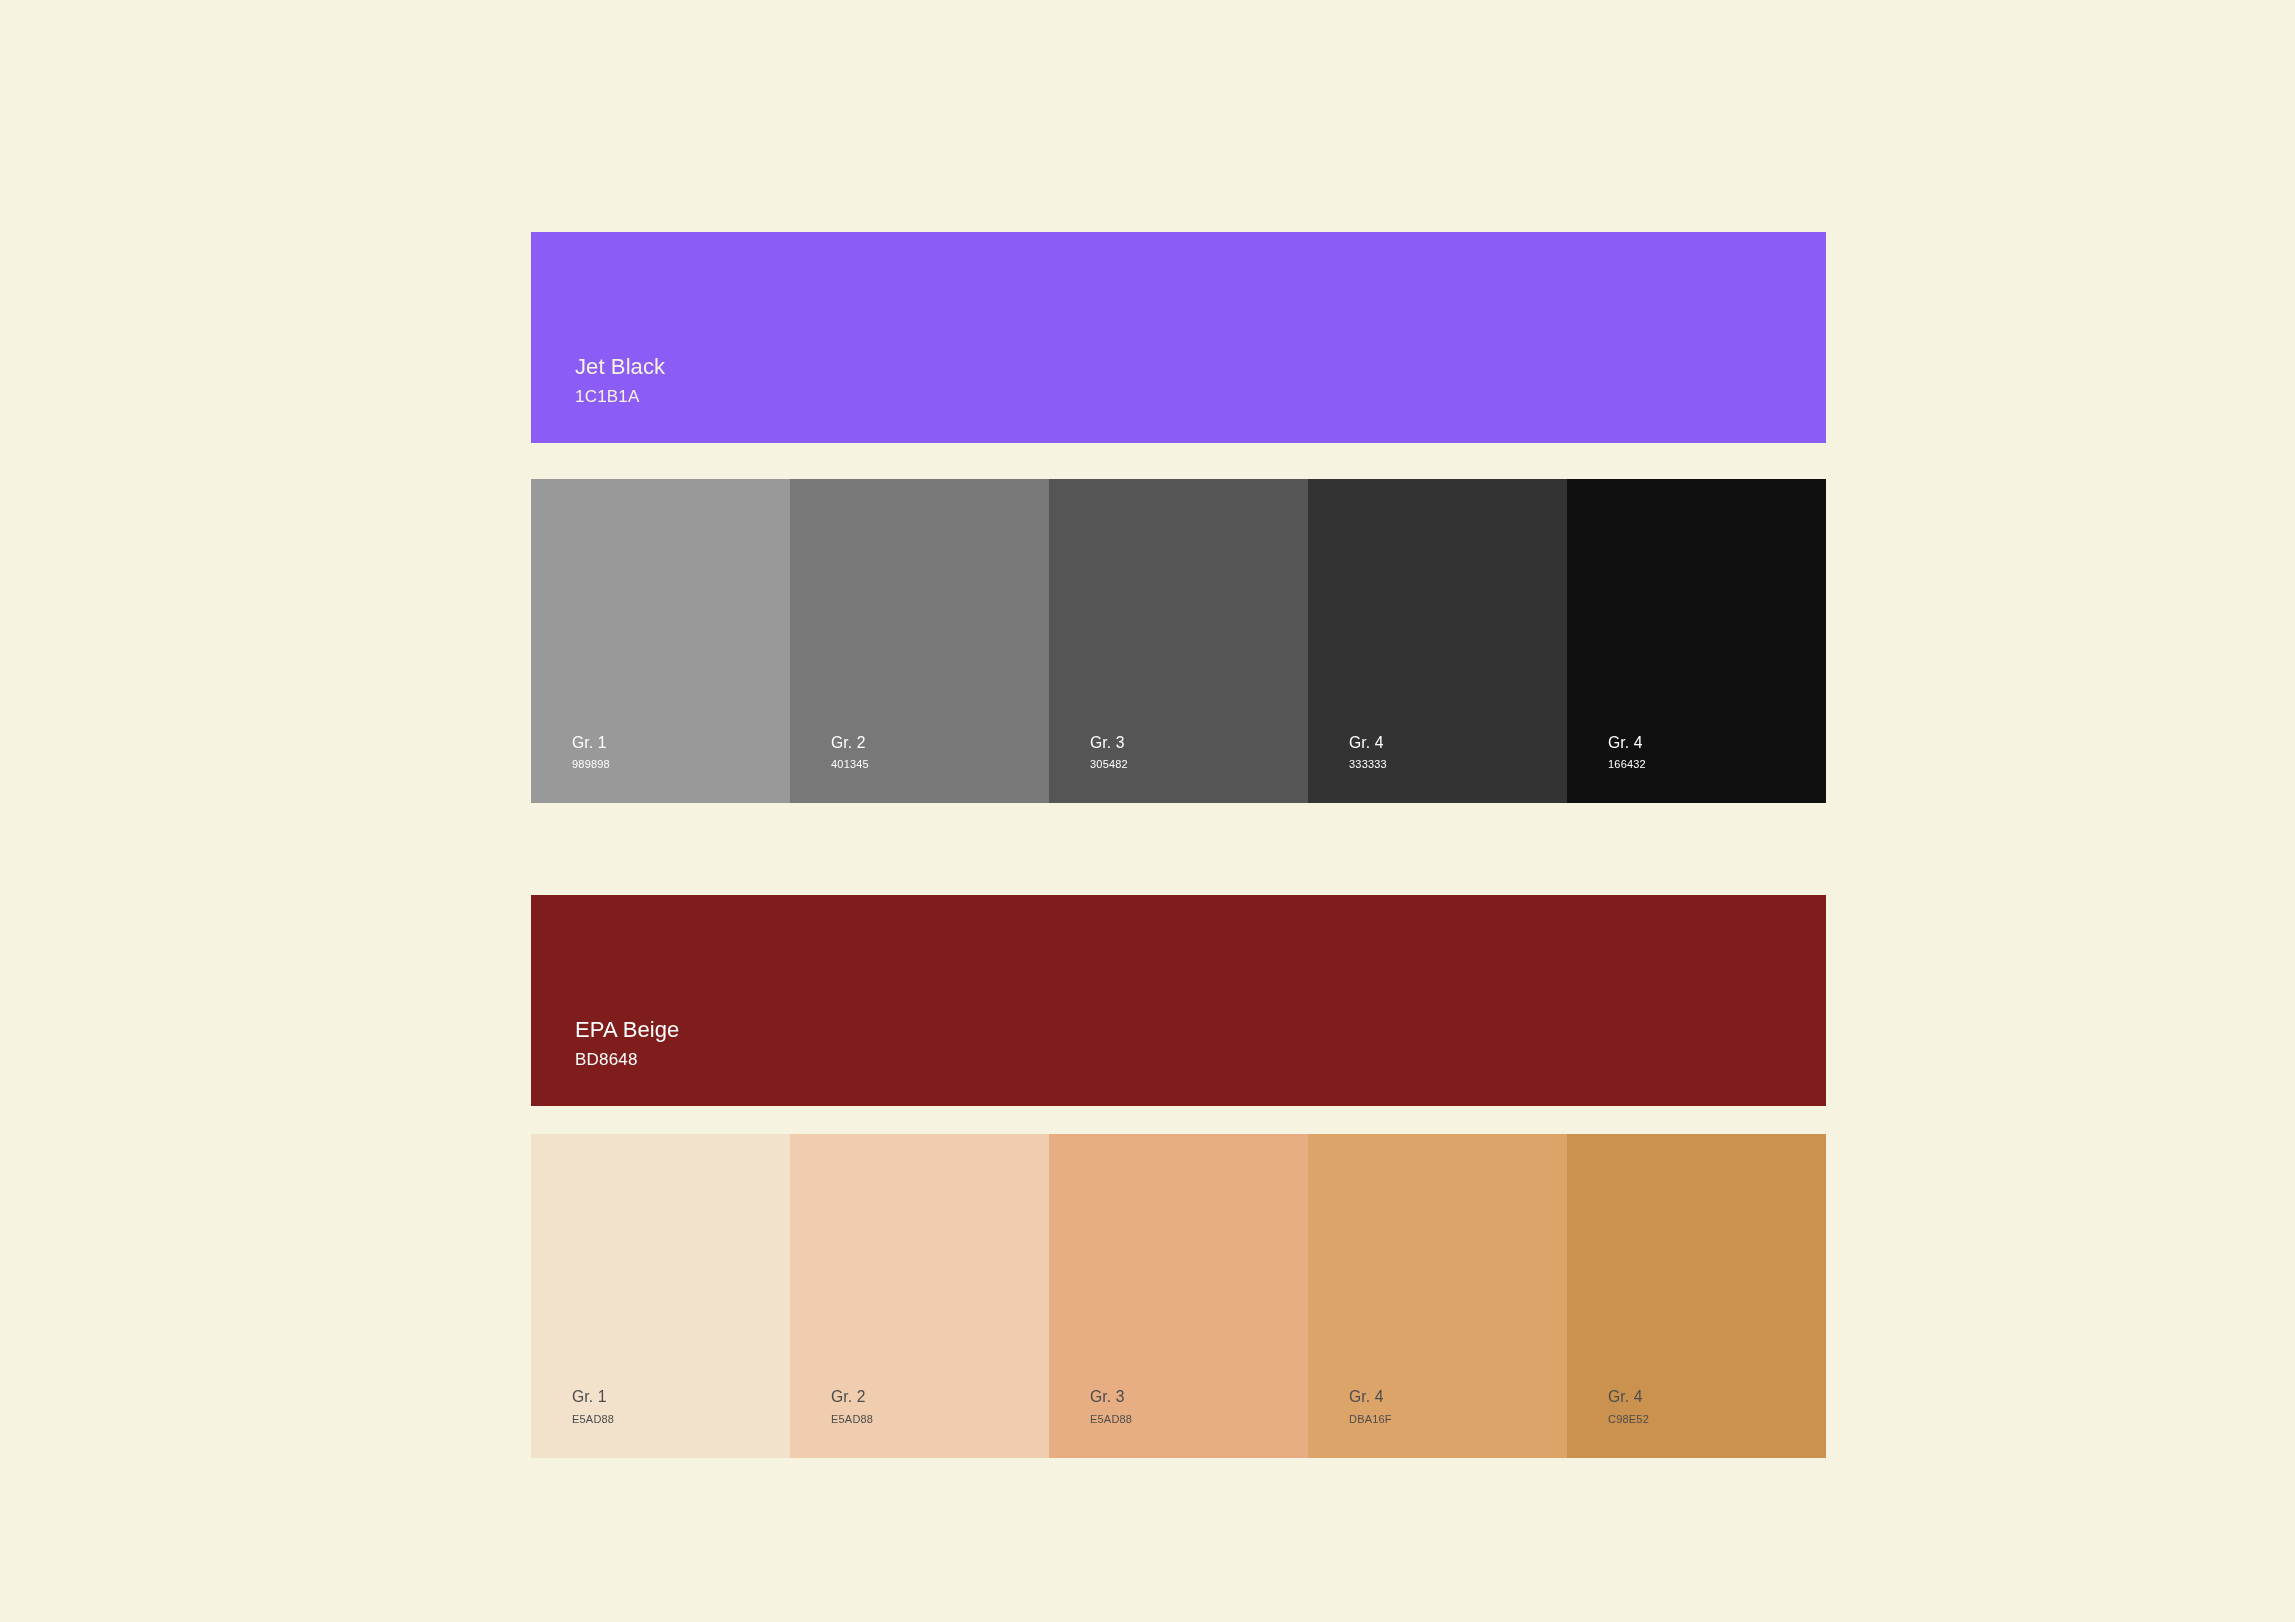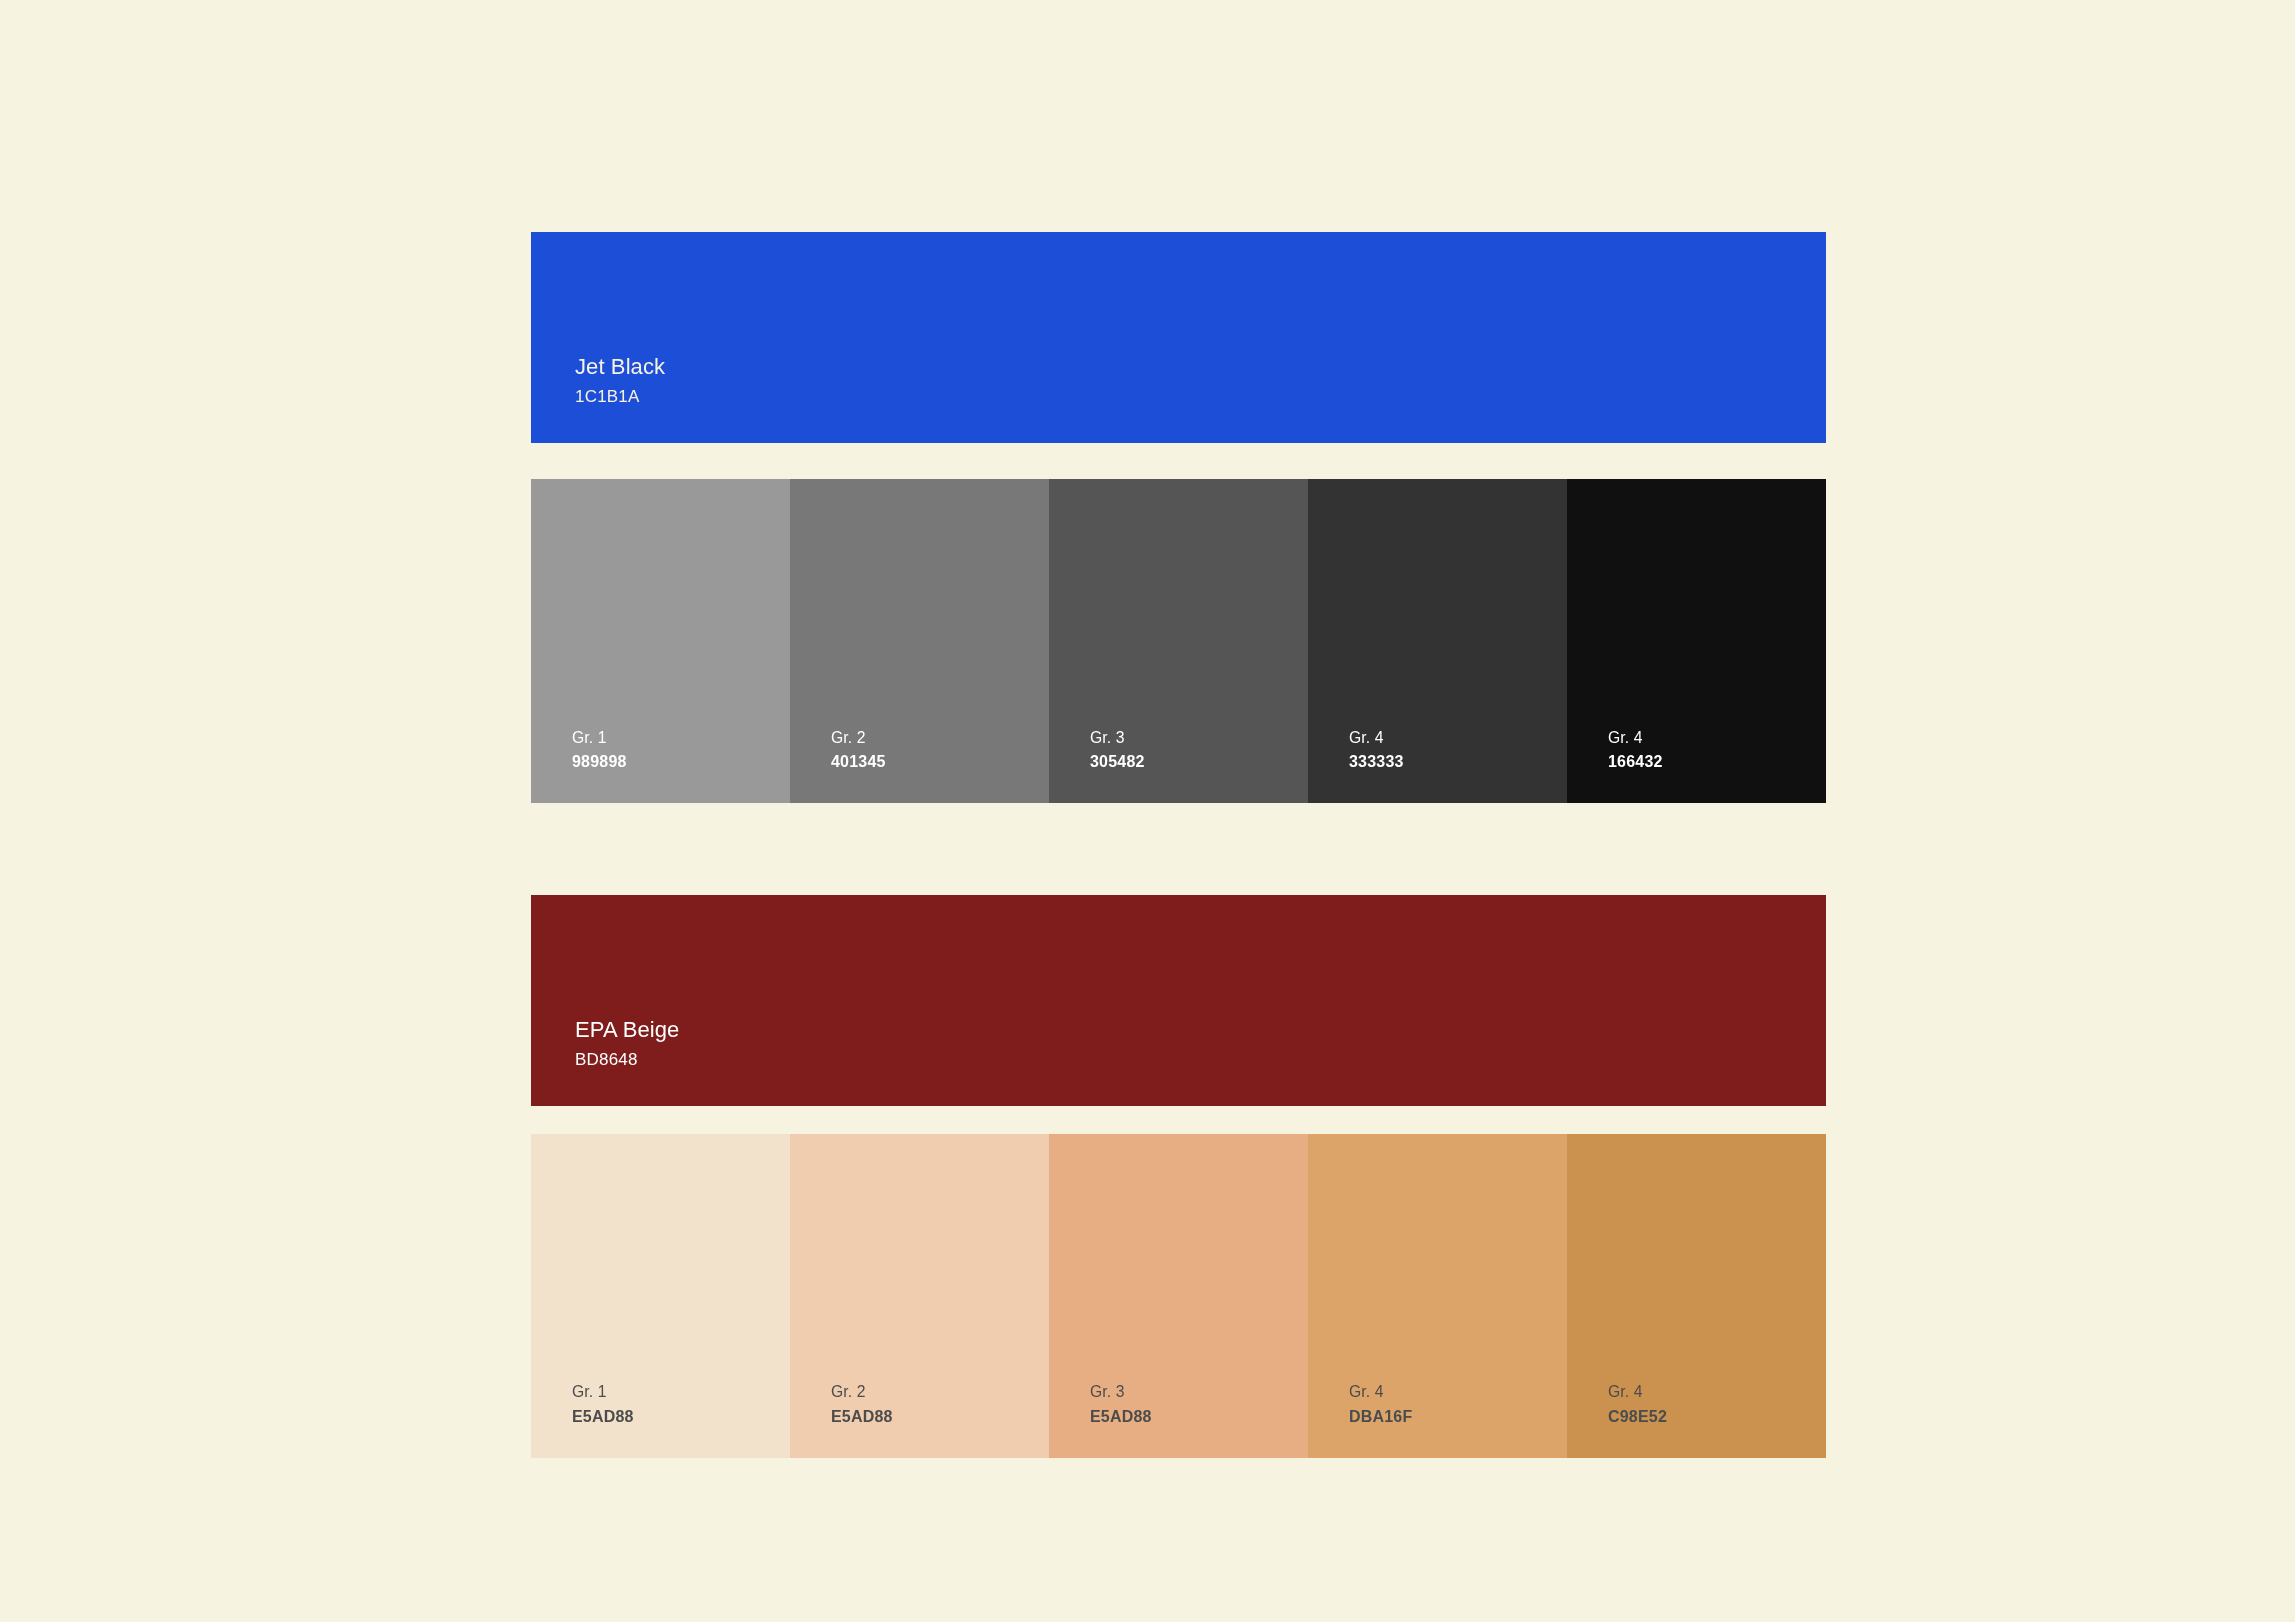--- a/index.html
+++ b/index.html
@@ -84,42 +84,42 @@
   }
   .ramp-name {
     display: block;
     font-size: 15.7px;
     font-weight: 400;
     letter-spacing: 0.1px;
     margin-bottom: 8.5px;
   }
   .ramp-hex {
     display: block;
-    font-size: 16px;
-    font-weight: 700;
+    font-size: 11px;
+    font-weight: 400;
     letter-spacing: 0.2px;
   }
 
   #gray-ramp { margin-top: 36px; }
   #gray-ramp .ramp-name,
   #gray-ramp .ramp-hex { color: #ffffff; }
 
   #beige-ramp { margin-top: 27.5px; }
   #beige-ramp .ramp-name,
   #beige-ramp .ramp-hex { color: #4c4c4c; }
 
   
   #epa-beige-block { margin-top: 92px; }
 </style>
 </head>
 <body style="background-color: rgb(246, 243, 225);">
 
 <div id="palette-board">
 
-  <div class="hero-swatch" id="jet-black-block" style="background-color: #1d4ed8;">
+  <div class="hero-swatch" id="jet-black-block" style="background-color: #8b5cf6;">
     <div class="hero-label-group">
       <span class="hero-name">Jet Black</span>
       <span class="hero-hex">1C1B1A</span>
     </div>
   </div>
 
   <div class="ramp-row" id="gray-ramp">
     <div class="ramp-swatch" style="background-color: rgb(153, 153, 153);">
       <div class="ramp-label-group">
         <span class="ramp-name">Gr. 1</span>

